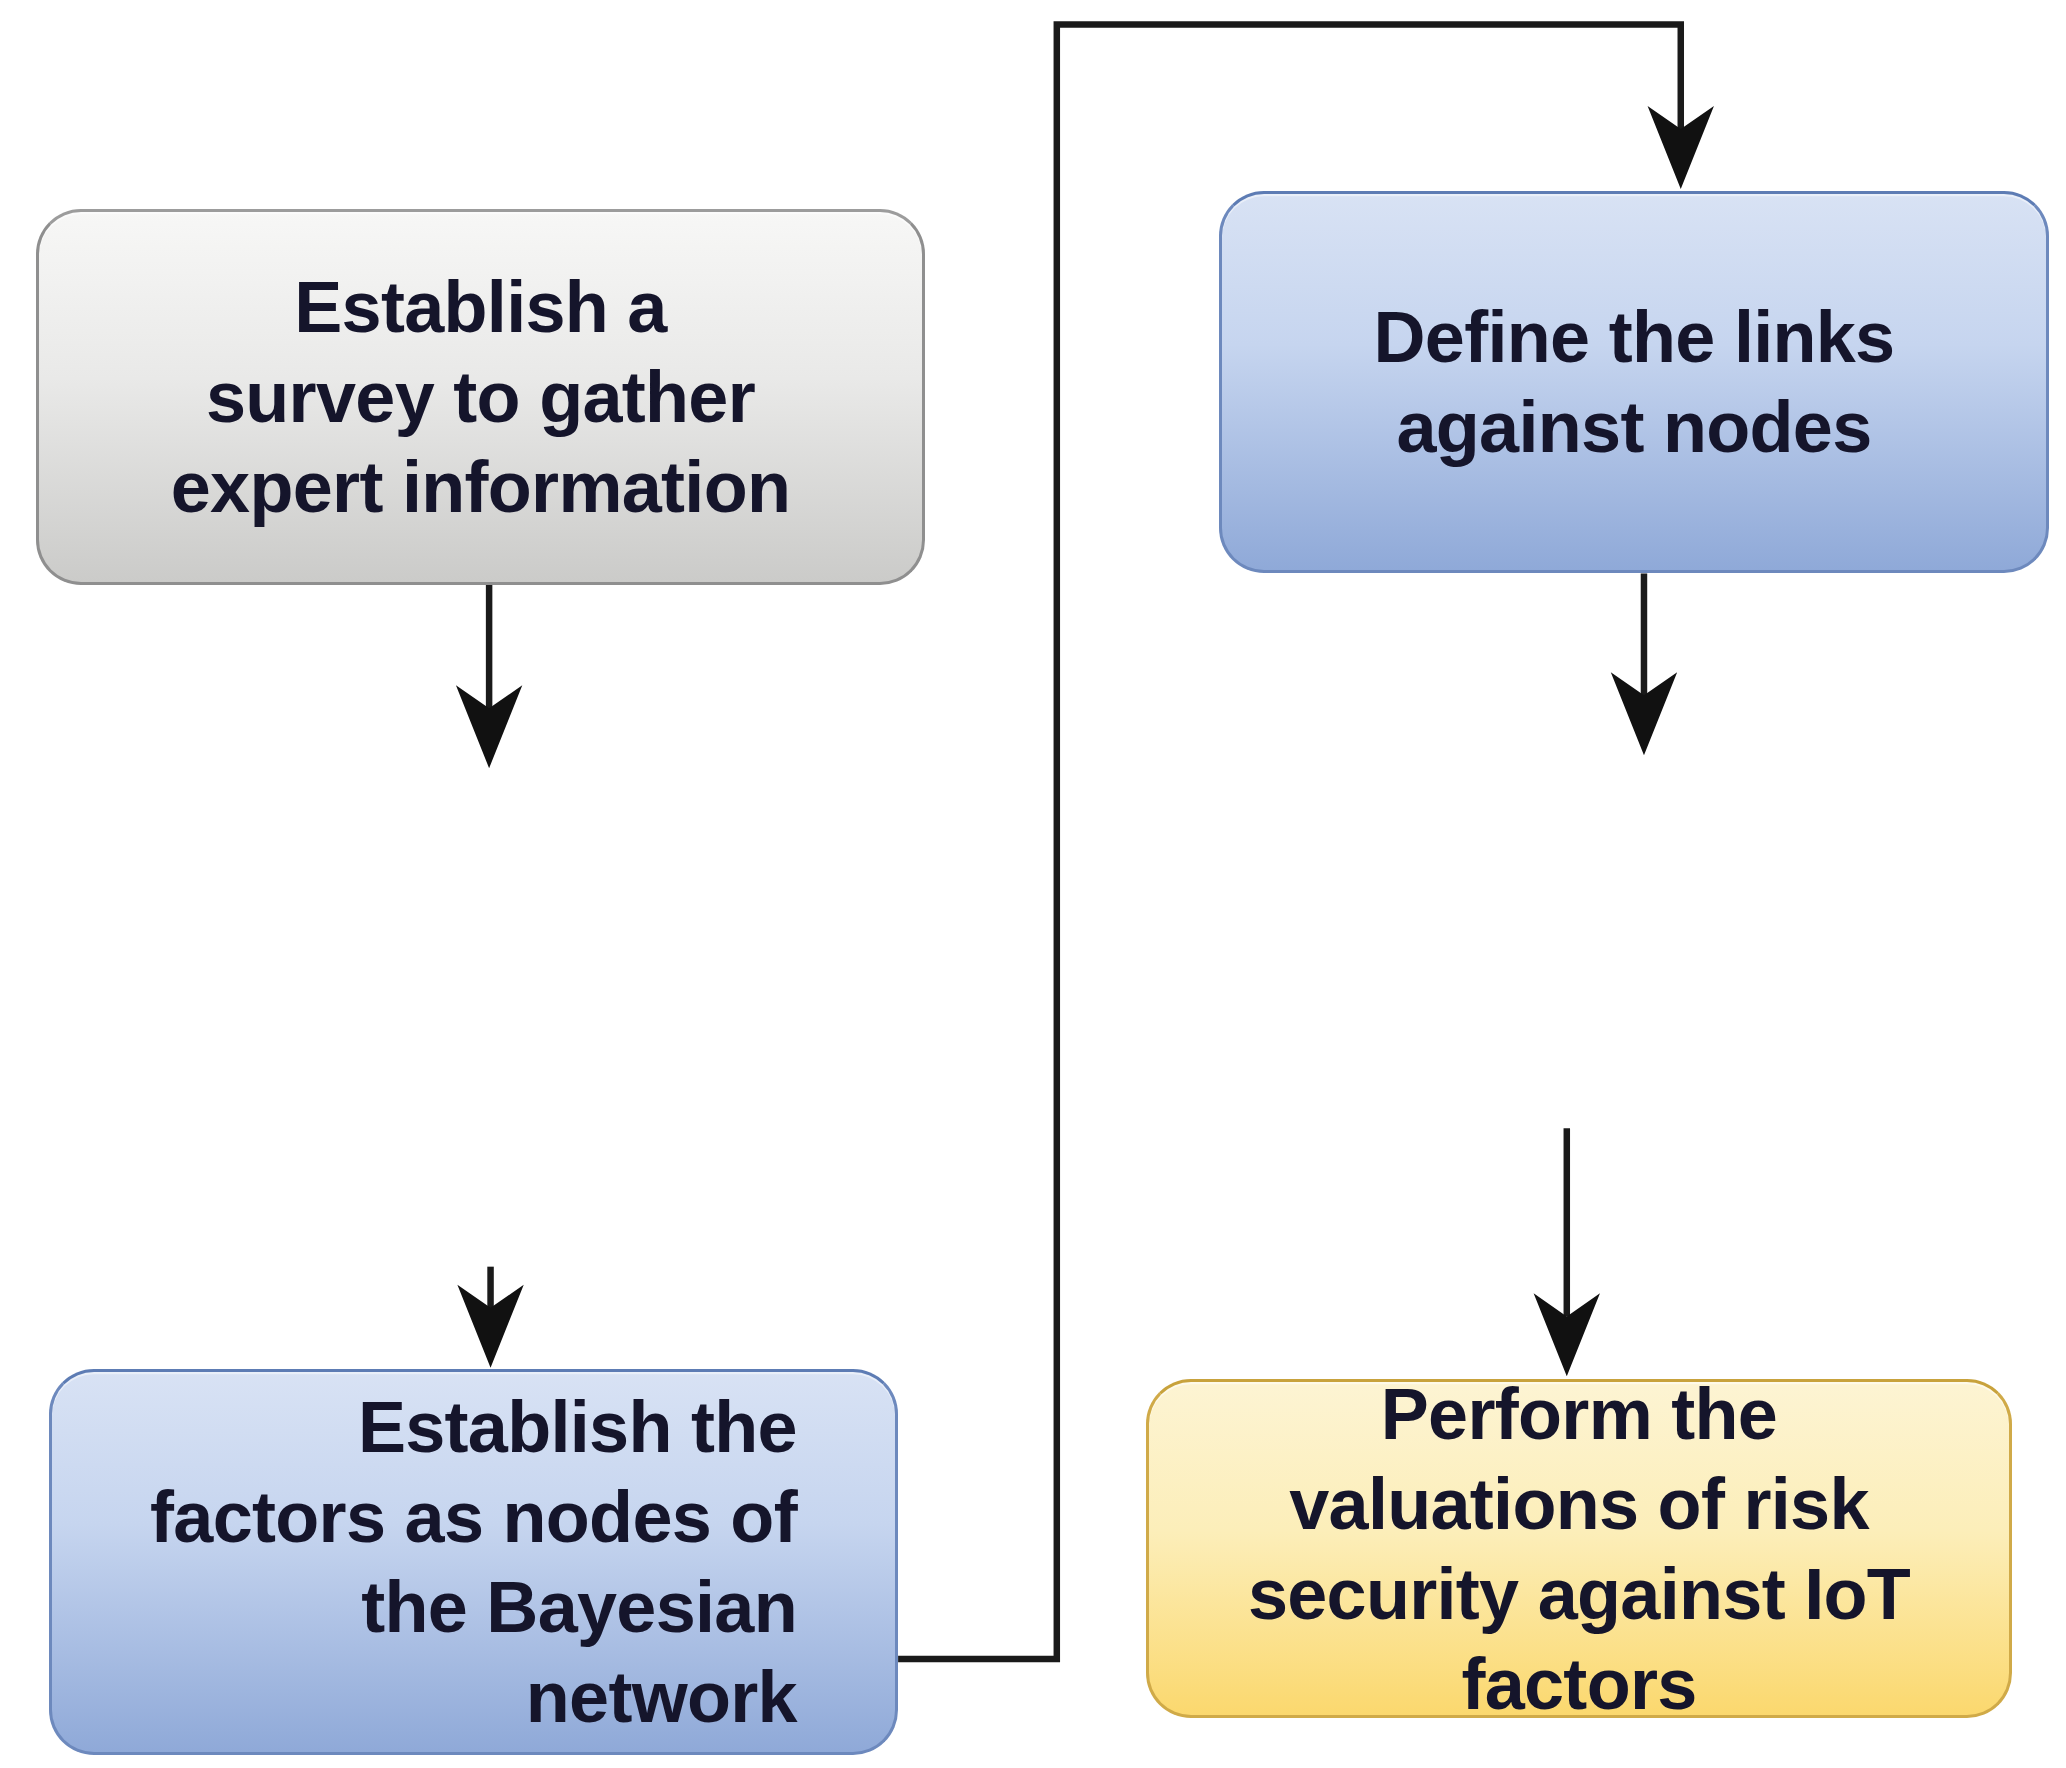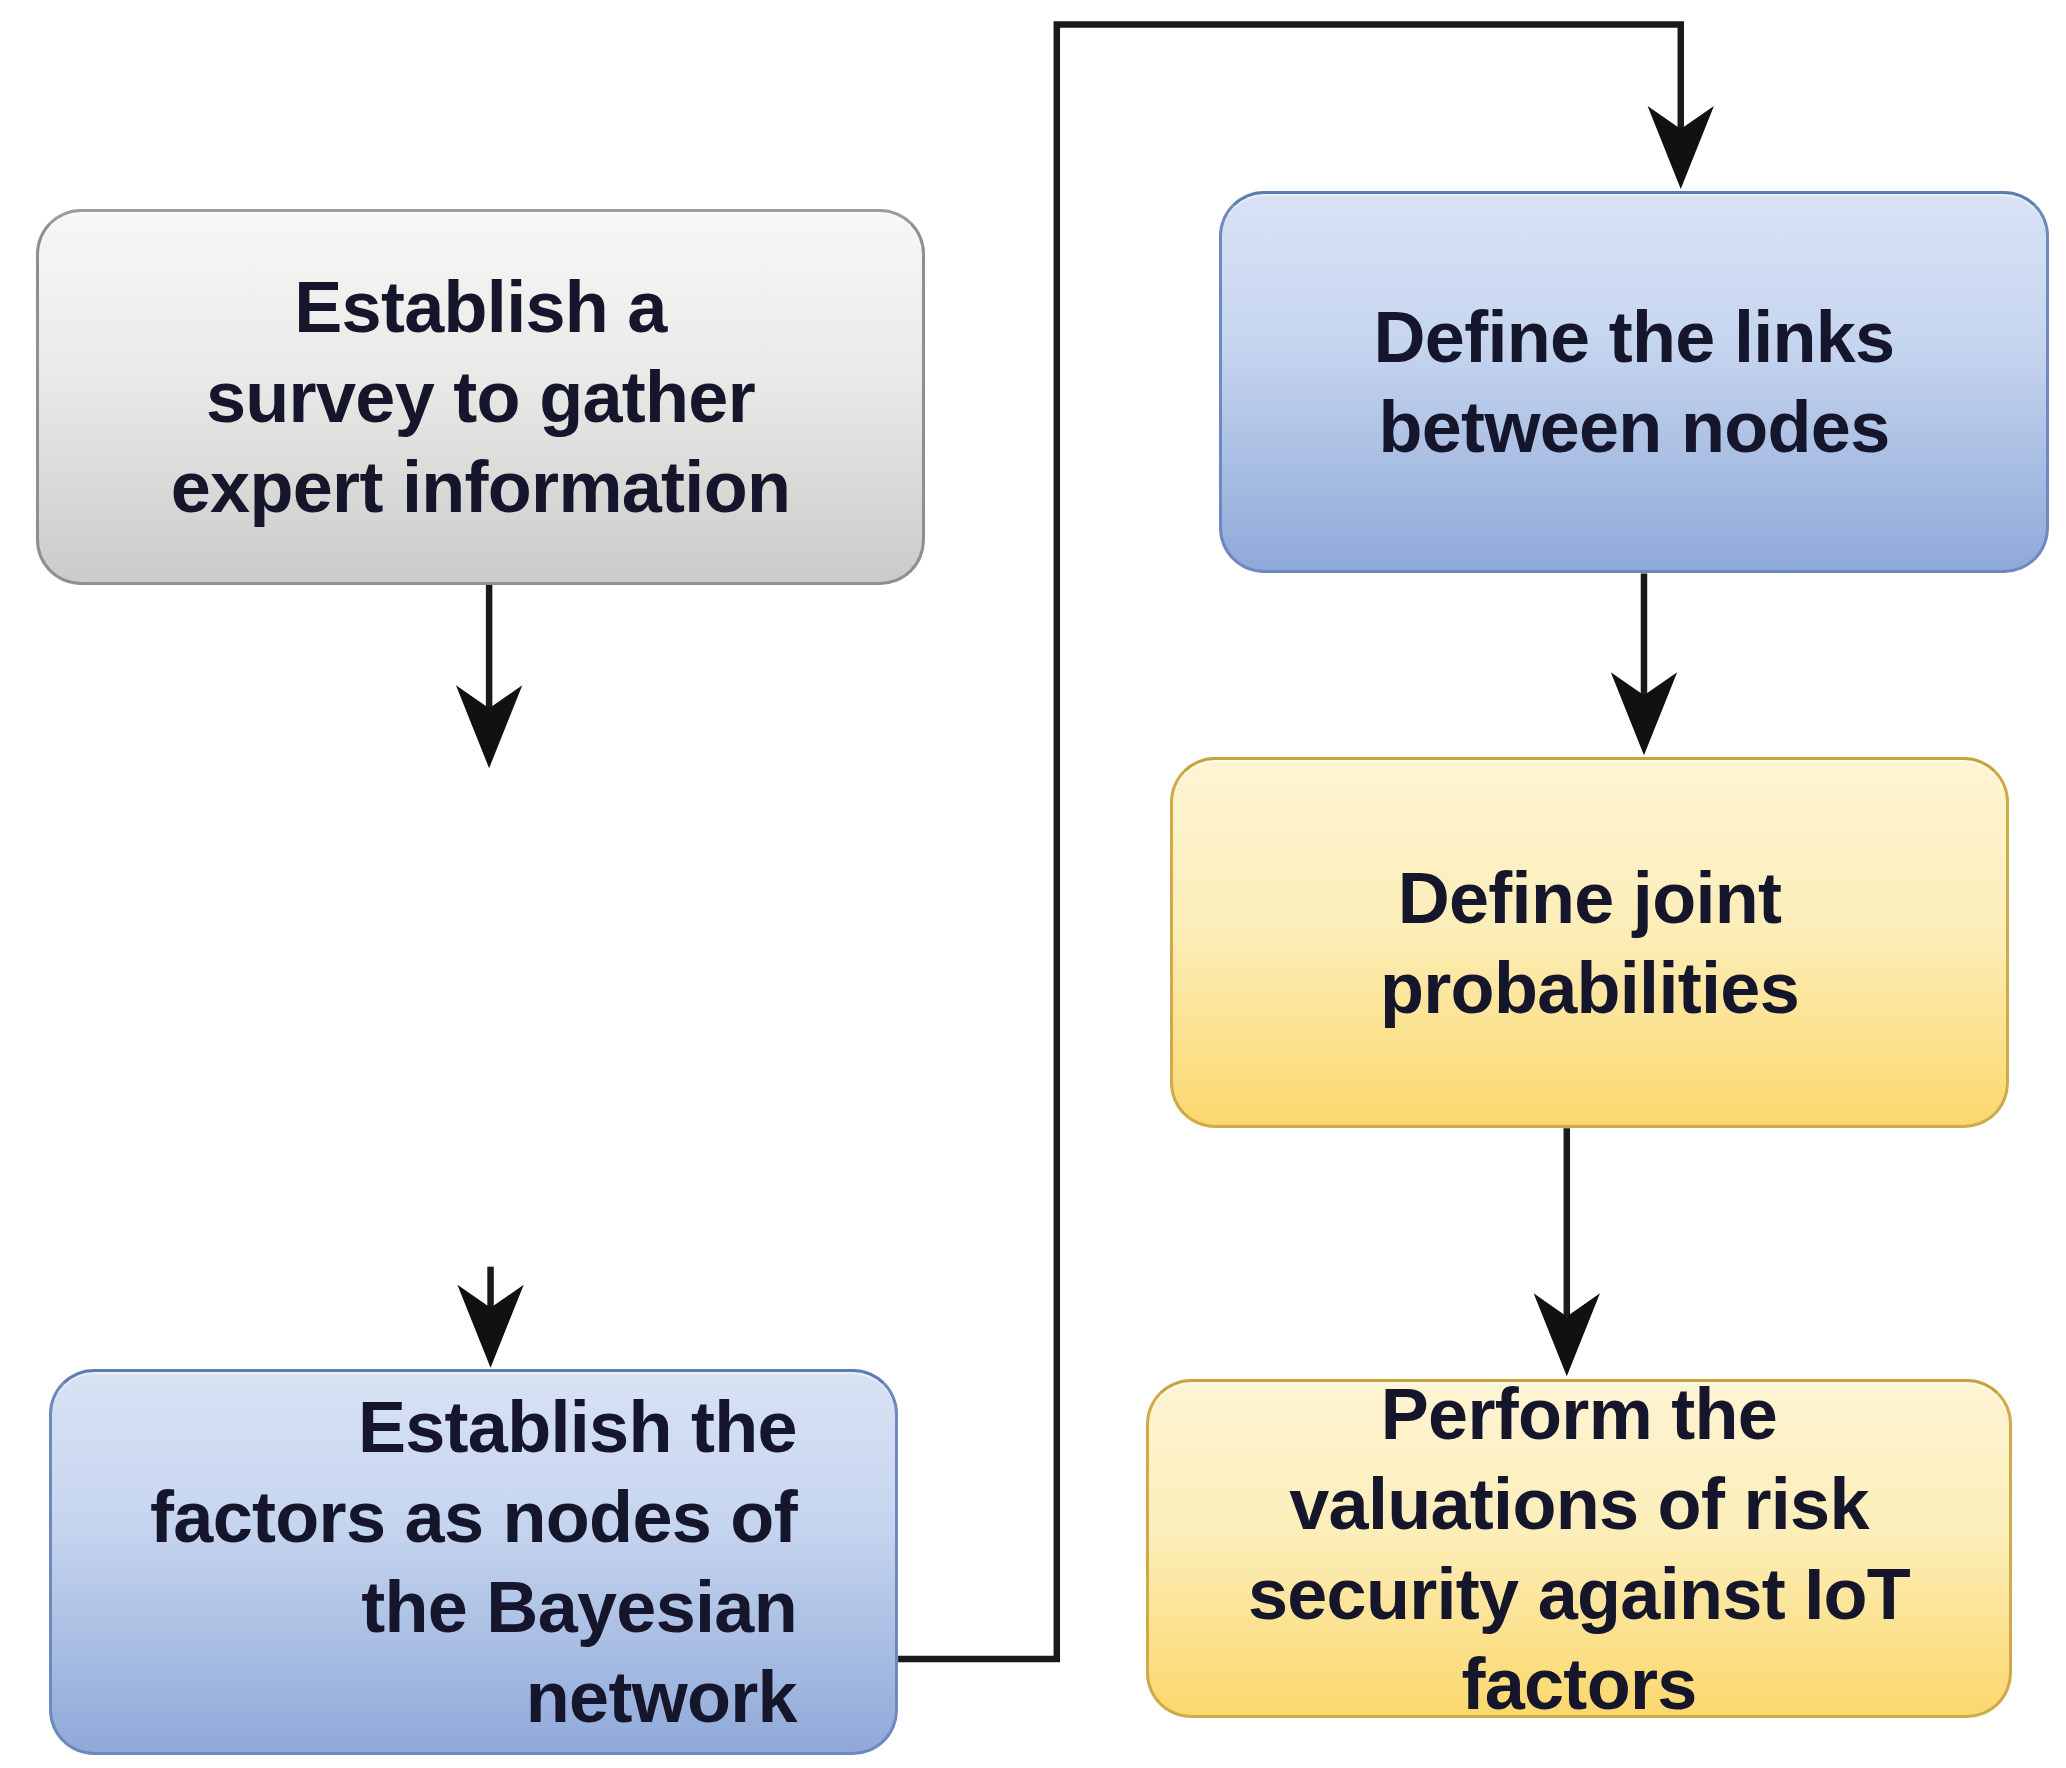--- a/index.html
+++ b/index.html
@@ -101,27 +101,23 @@
 
   <div class="node blue" id="node-establish-factors-nodes">
     <span class="label">Establish the
 factors as nodes of
 the Bayesian
 network</span>
   </div>
 
   <div class="node blue" id="node-define-links">
     <span class="label">Define the links
-between nodes</span>
+against nodes</span>
   </div>
 
-  <div class="node yellow" id="node-define-joint-prob">
-    <span class="label">Define joint
-probabilities</span>
-  </div>
 
   <div class="node yellow" id="node-perform-valuations">
     <span class="label">Perform the
 valuations of risk
 security against IoT
 factors</span>
   </div>
 
 </div>
 

